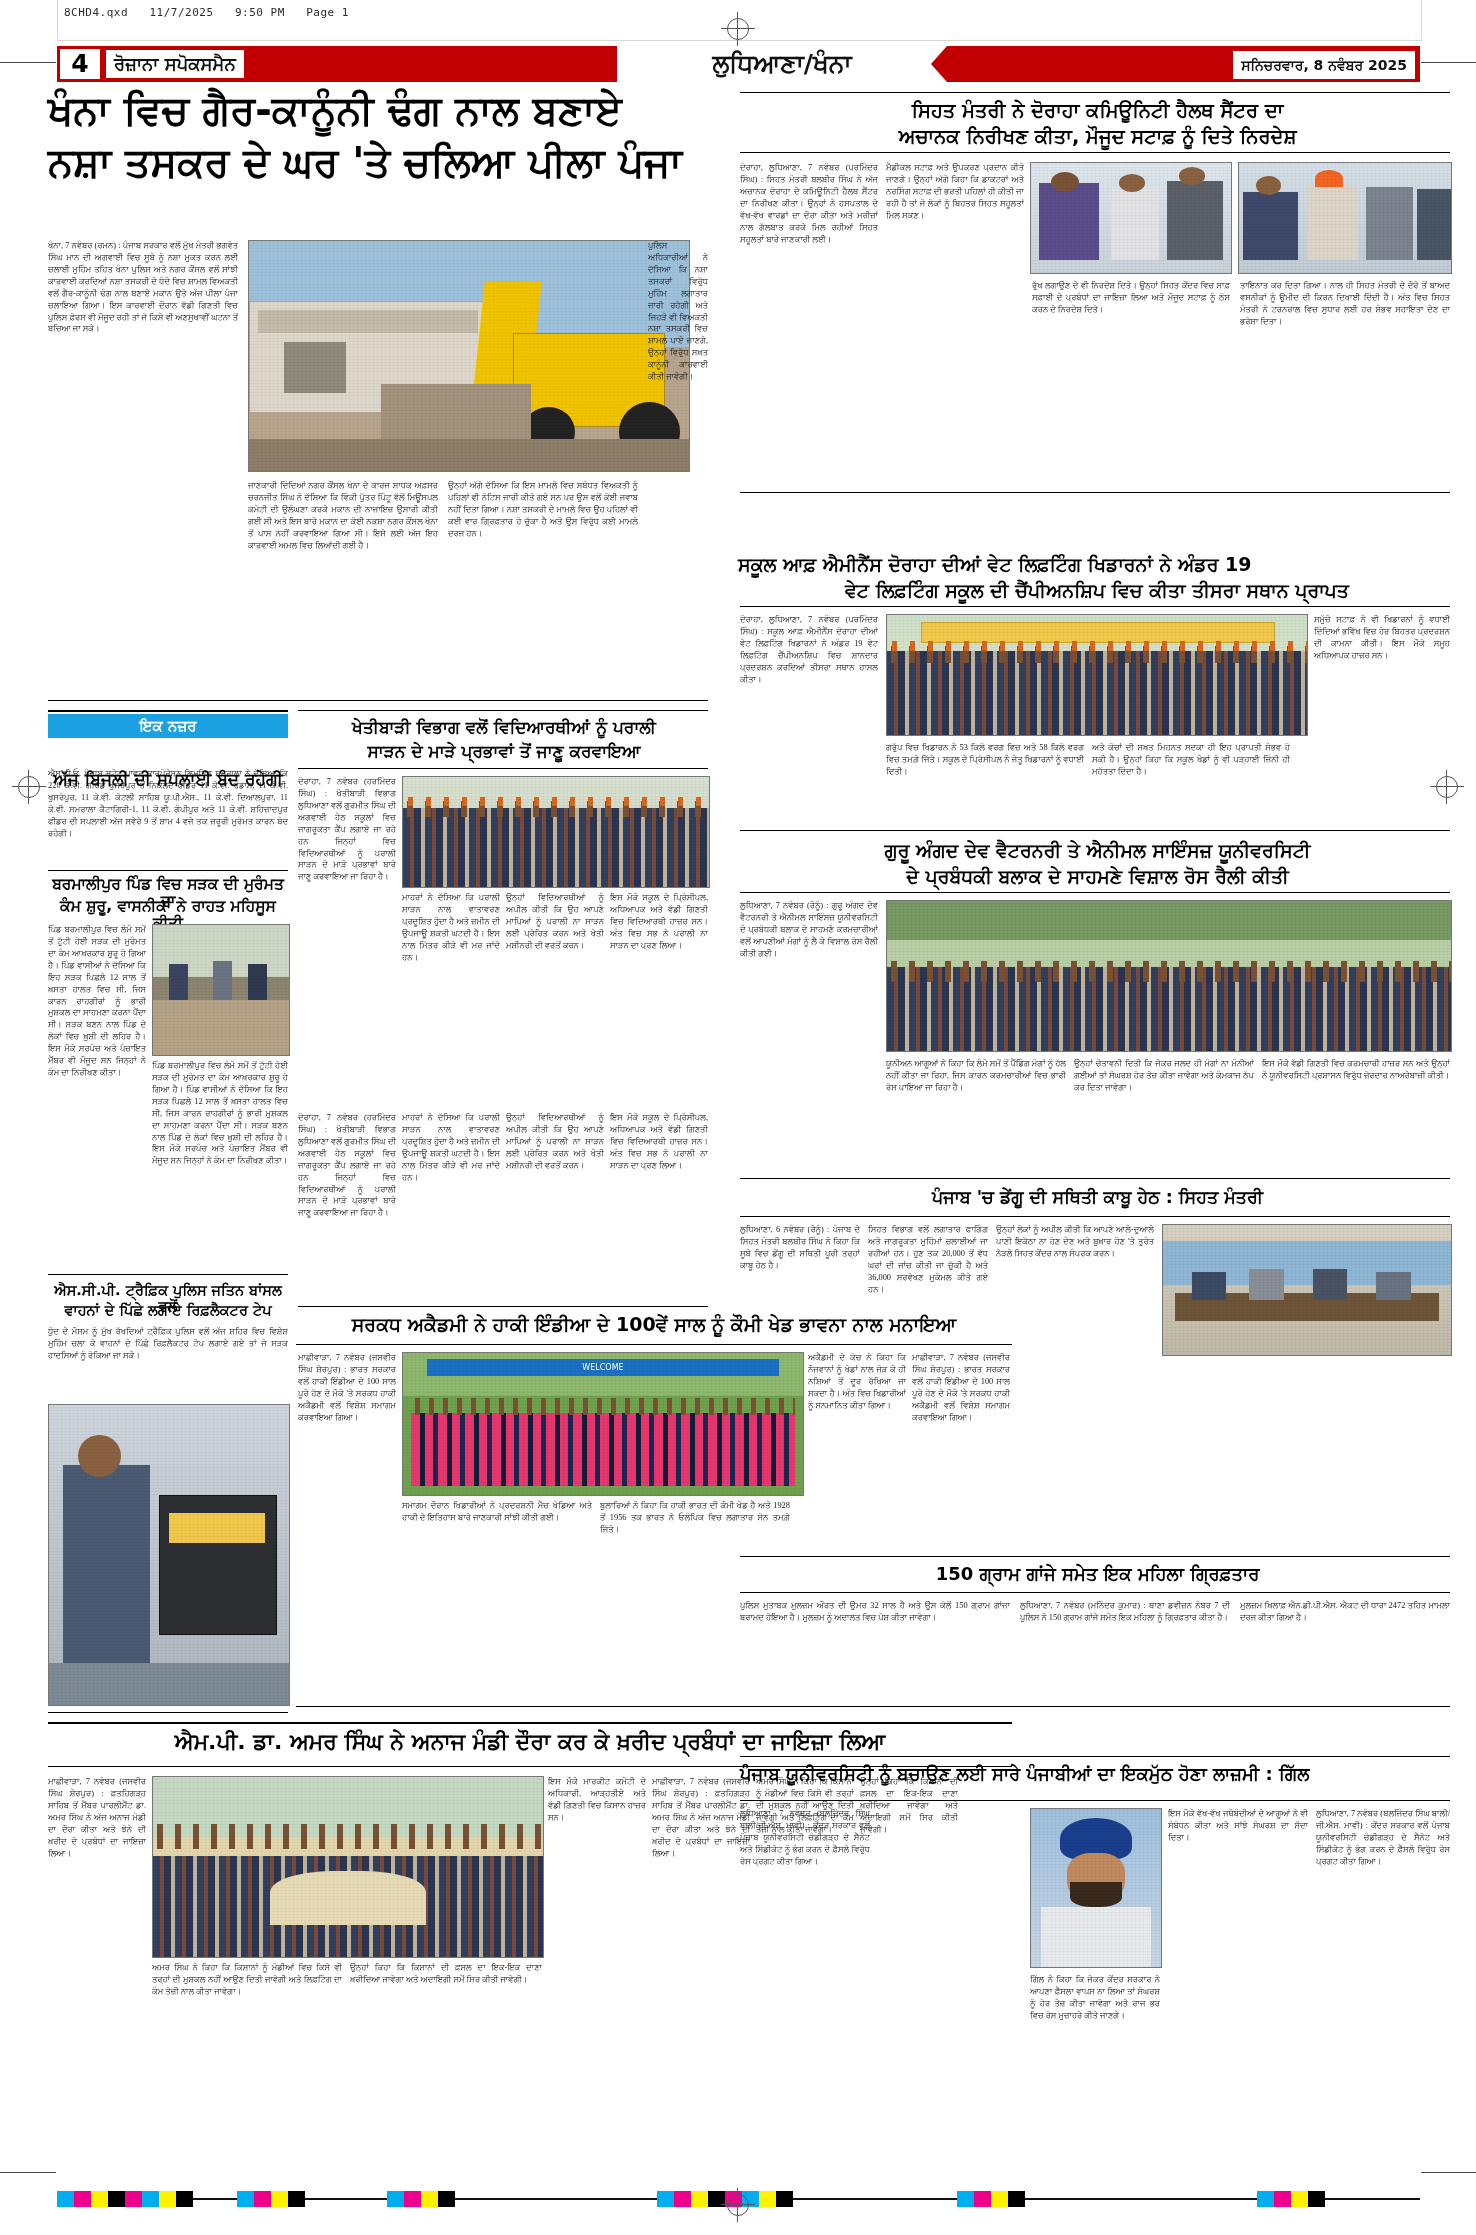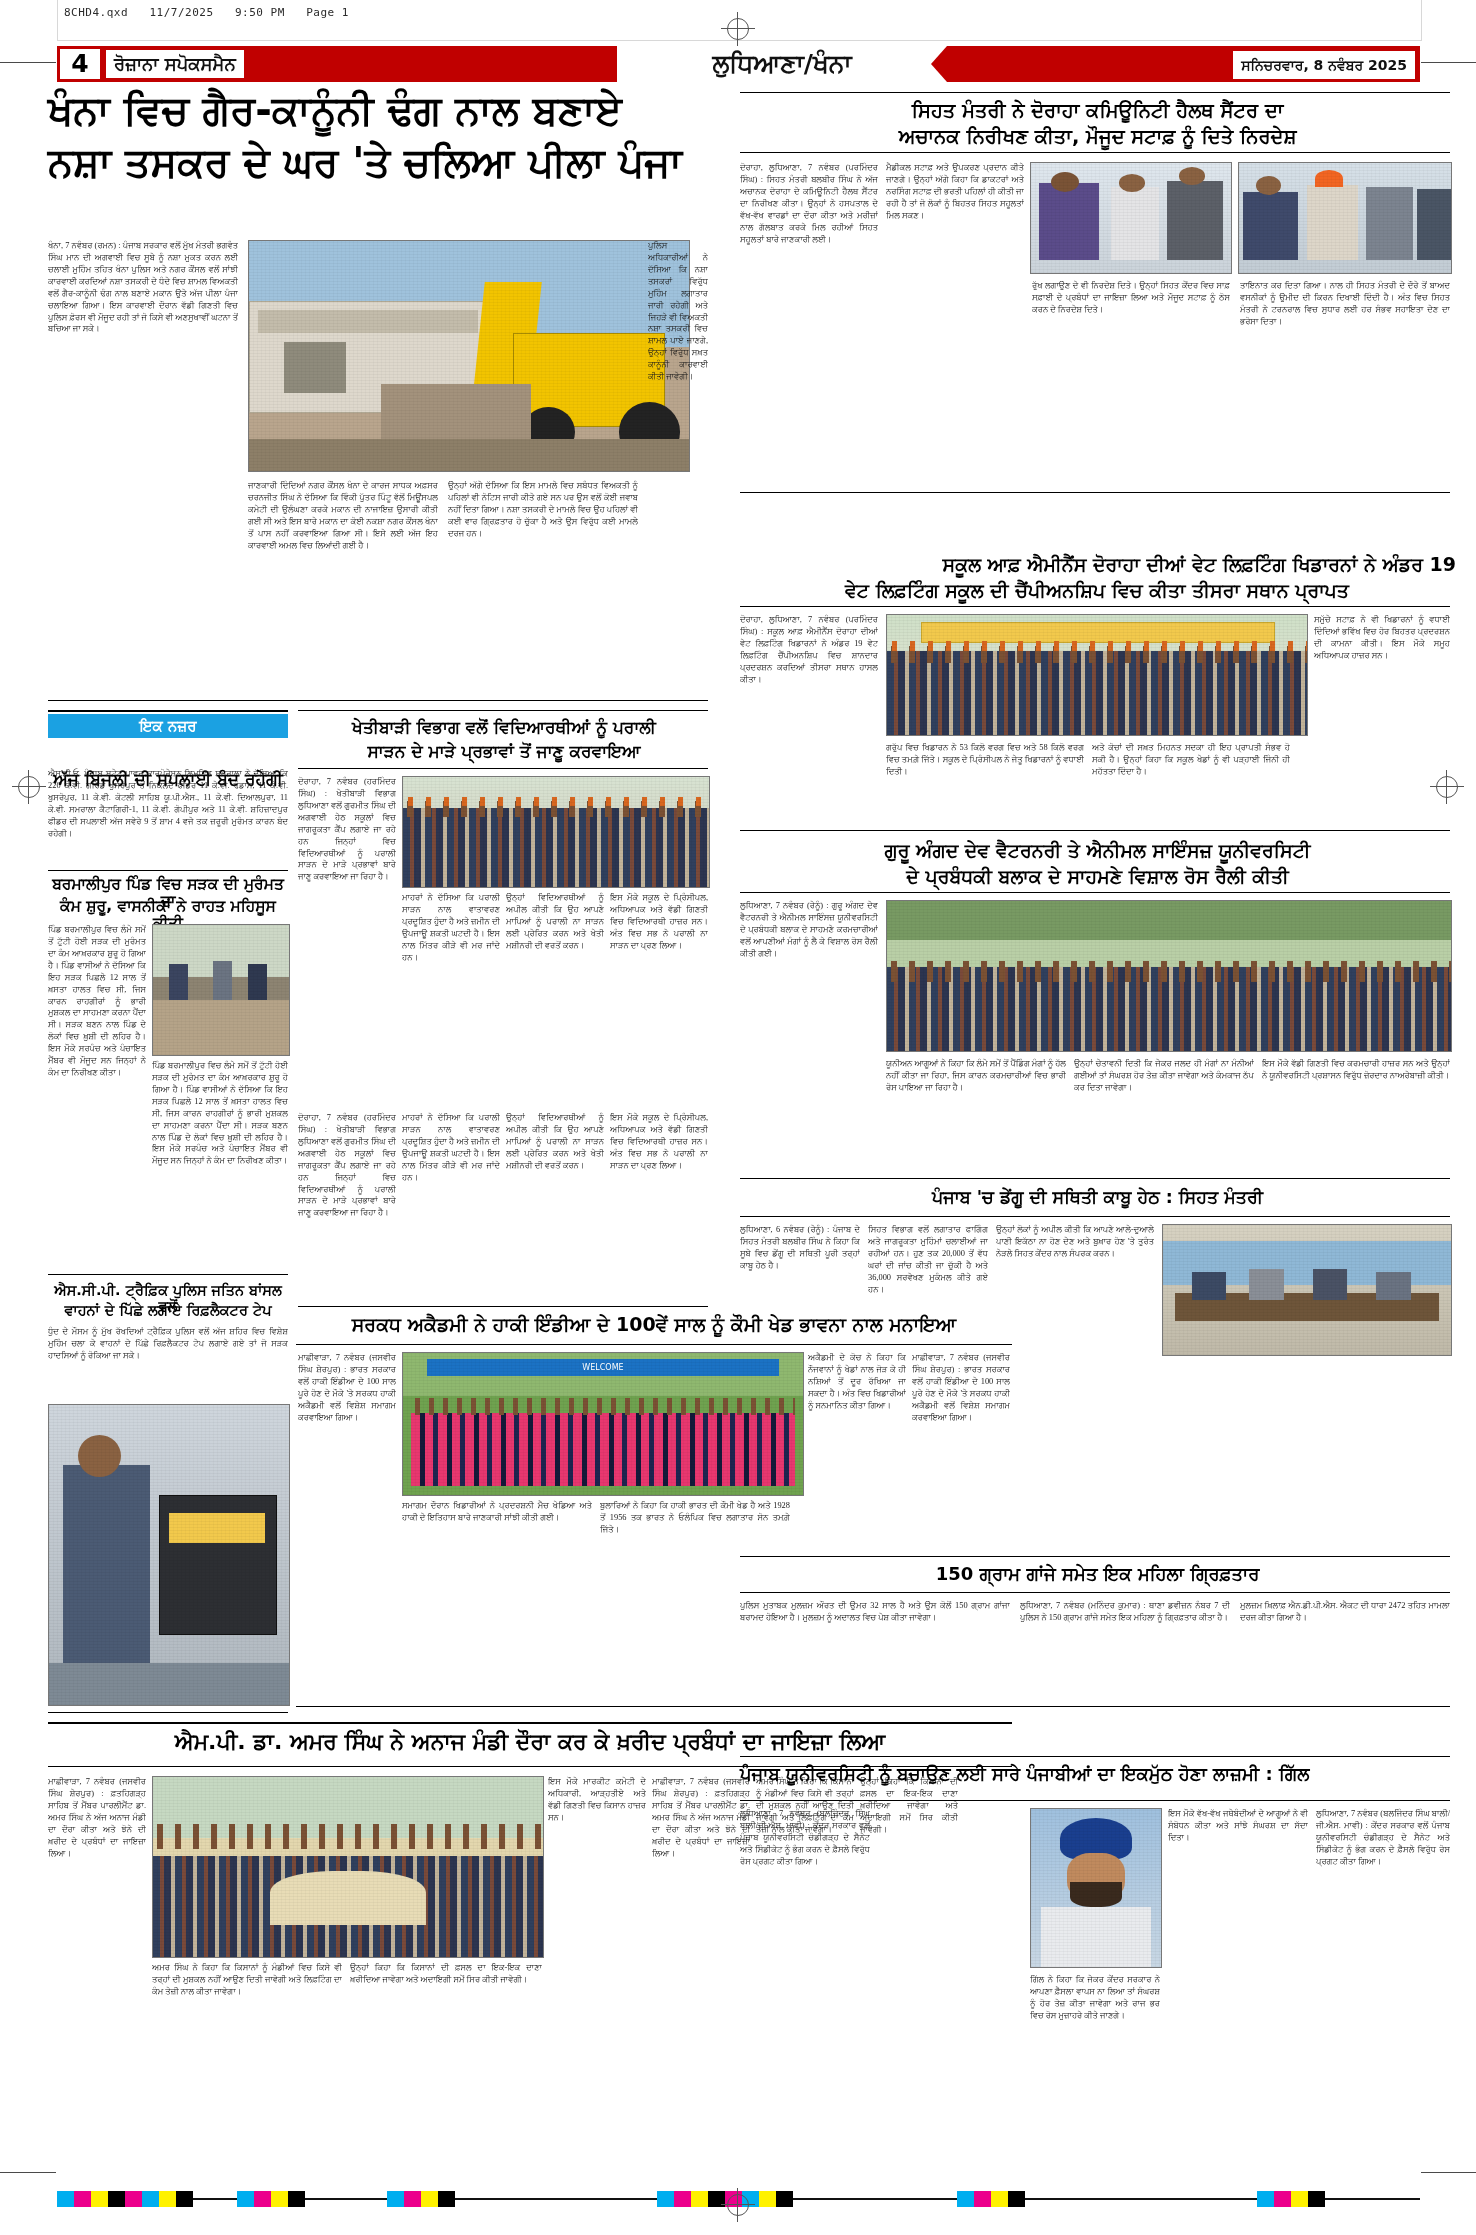--- a/index.html
+++ b/index.html
@@ -140,21 +140,21 @@
     <div style="position:absolute;left:84%;top:24%;width:16%;height:64%;background:#4a5565;"></div>
     <div class="grain"></div>
   </div>
 
   <div class="body-col" style="position:absolute;left:740px;top:162px;width:138px;height:320px;overflow:hidden;">ਦੋਰਾਹਾ, ਲੁਧਿਆਣਾ, 7 ਨਵੰਬਰ (ਪਰਮਿੰਦਰ ਸਿੰਘ) : ਸਿਹਤ ਮੰਤਰੀ ਬਲਬੀਰ ਸਿੰਘ ਨੇ ਅੱਜ ਅਚਾਨਕ ਦੋਰਾਹਾ ਦੇ ਕਮਿਊਨਿਟੀ ਹੈਲਥ ਸੈਂਟਰ ਦਾ ਨਿਰੀਖਣ ਕੀਤਾ। ਉਨ੍ਹਾਂ ਨੇ ਹਸਪਤਾਲ ਦੇ ਵੱਖ-ਵੱਖ ਵਾਰਡਾਂ ਦਾ ਦੌਰਾ ਕੀਤਾ ਅਤੇ ਮਰੀਜ਼ਾਂ ਨਾਲ ਗੱਲਬਾਤ ਕਰਕੇ ਮਿਲ ਰਹੀਆਂ ਸਿਹਤ ਸਹੂਲਤਾਂ ਬਾਰੇ ਜਾਣਕਾਰੀ ਲਈ।</div>
   <div class="body-col" style="position:absolute;left:886px;top:162px;width:138px;height:320px;overflow:hidden;">ਮੈਡੀਕਲ ਸਟਾਫ਼ ਅਤੇ ਉਪਕਰਣ ਪ੍ਰਦਾਨ ਕੀਤੇ ਜਾਣਗੇ। ਉਨ੍ਹਾਂ ਅੱਗੇ ਕਿਹਾ ਕਿ ਡਾਕਟਰਾਂ ਅਤੇ ਨਰਸਿੰਗ ਸਟਾਫ਼ ਦੀ ਭਰਤੀ ਪਹਿਲਾਂ ਹੀ ਕੀਤੀ ਜਾ ਰਹੀ ਹੈ ਤਾਂ ਜੋ ਲੋਕਾਂ ਨੂੰ ਬਿਹਤਰ ਸਿਹਤ ਸਹੂਲਤਾਂ ਮਿਲ ਸਕਣ।</div>
   <div class="body-col" style="position:absolute;left:1032px;top:280px;width:198px;height:200px;overflow:hidden;">ਰੁੱਖ ਲਗਾਉਣ ਦੇ ਵੀ ਨਿਰਦੇਸ਼ ਦਿਤੇ। ਉਨ੍ਹਾਂ ਸਿਹਤ ਕੇਂਦਰ ਵਿਚ ਸਾਫ਼ ਸਫ਼ਾਈ ਦੇ ਪ੍ਰਬੰਧਾਂ ਦਾ ਜਾਇਜ਼ਾ ਲਿਆ ਅਤੇ ਮੌਜੂਦ ਸਟਾਫ਼ ਨੂੰ ਠੋਸ ਕਰਨ ਦੇ ਨਿਰਦੇਸ਼ ਦਿਤੇ।</div>
   <div class="body-col" style="position:absolute;left:1240px;top:280px;width:210px;height:200px;overflow:hidden;">ਤਾਇਨਾਤ ਕਰ ਦਿਤਾ ਗਿਆ। ਨਾਲ ਹੀ ਸਿਹਤ ਮੰਤਰੀ ਦੇ ਦੌਰੇ ਤੋਂ ਬਾਅਦ ਵਸਨੀਕਾਂ ਨੂੰ ਉਮੀਦ ਦੀ ਕਿਰਨ ਦਿਖਾਈ ਦਿੰਦੀ ਹੈ। ਅੰਤ ਵਿਚ ਸਿਹਤ ਮੰਤਰੀ ਨੇ ਟਰਨਰਾਲ ਵਿਚ ਸੁਧਾਰ ਲਈ ਹਰ ਸੰਭਵ ਸਹਾਇਤਾ ਦੇਣ ਦਾ ਭਰੋਸਾ ਦਿਤਾ।</div>
   <div class="rule thin" style="position:absolute;left:740px;top:492px;width:710px;"></div>
 
-  <div class="hl" style="position:absolute;left:738px;top:554px;width:718px;font-size:19px;text-align:right;">ਸਕੂਲ ਆਫ਼ ਐਮੀਨੈਂਸ ਦੋਰਾਹਾ ਦੀਆਂ ਵੇਟ ਲਿਫ਼ਟਿੰਗ ਖਿਡਾਰਨਾਂ ਨੇ ਅੰਡਰ 19</div>
+  <div class="hl" style="position:absolute;left:738px;top:554px;width:718px;font-size:19px;text-align:left;">ਸਕੂਲ ਆਫ਼ ਐਮੀਨੈਂਸ ਦੋਰਾਹਾ ਦੀਆਂ ਵੇਟ ਲਿਫ਼ਟਿੰਗ ਖਿਡਾਰਨਾਂ ਨੇ ਅੰਡਰ 19</div>
   <div class="hl" style="position:absolute;left:738px;top:580px;width:718px;font-size:19px;text-align:center;">ਵੇਟ ਲਿਫ਼ਟਿੰਗ ਸਕੂਲ ਦੀ ਚੈਂਪੀਅਨਸ਼ਿਪ ਵਿਚ ਕੀਤਾ ਤੀਸਰਾ ਸਥਾਨ ਪ੍ਰਾਪਤ</div>
   <div class="rule thin" style="position:absolute;left:740px;top:606px;width:710px;"></div>
 
   <div class="photo" style="left:886px;top:614px;width:420px;height:120px;">
     <div style="position:absolute;inset:0;background:linear-gradient(#cfe0c8,#e7e2d4);"></div>
     <div style="position:absolute;left:8%;top:6%;width:84%;height:16%;background:#f2c94c;border:1px solid #c9a62c;"></div>
     <div class="people" style="height:70%;"></div>
     <div class="heads" style="top:26%;"></div>
     <div class="crowd-cap" style="top:22%;"></div>
     <div class="grain"></div>

